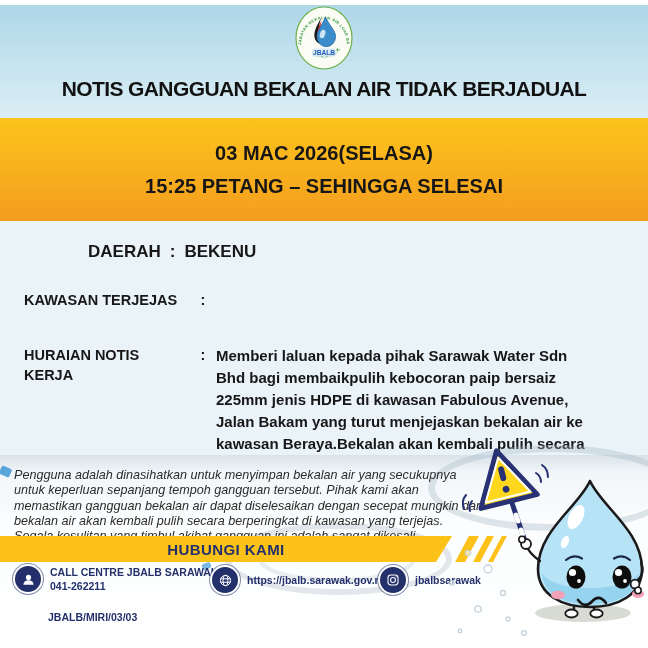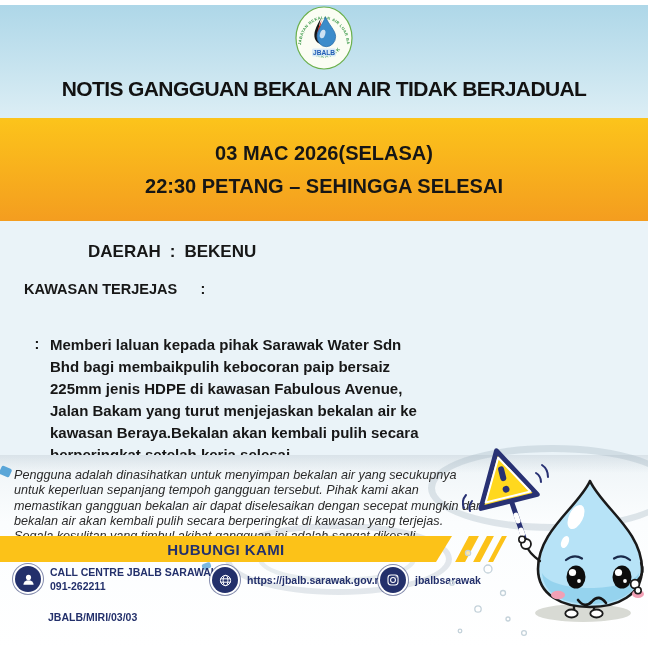--- a/index.html
+++ b/index.html
@@ -21,21 +21,21 @@
     display:flex;flex-direction:column;justify-content:center;align-items:center;gap:10px;}
   .date-line{font-size:20px;font-weight:bold;color:#161616;letter-spacing:0;}
   
   .details{height:239px;background:var(--body-bg);box-sizing:border-box;padding-top:21px;color:#171717;}
   .row-region{display:flex;padding-left:88px;font-size:17px;font-weight:bold;}
   .pair-bahagian{width:272px;}
   .pair .colon{display:inline-block;}
   .pair-bahagian .colon{margin:0 10px 0 15px;}
   .pair-daerah .colon{margin:0 9px 0 9px;}
   .row-kv{display:flex;padding-left:24px;font-size:14.5px;font-weight:bold;line-height:20px;}
-  .row-kawasan{margin-top:17px;}
+  .row-kawasan{margin-top:28px;}
   .row-huraian{margin-top:35px;}
   .kv-label{width:166px;flex:none;}
   .kv-colon{width:26px;flex:none;text-align:center;}
   .kv-value{width:374px;flex:none;font-size:15px;}
   .row-huraian .kv-value{line-height:22px;}
   .kv-value p{margin:0;}
   
   .bottom{position:absolute;left:0;top:455px;width:648px;height:193px;
     background:linear-gradient(180deg,#eef4f7 0%,#fbfdfe 35%,#ffffff 100%);}
   .bottom::before{content:"";position:absolute;left:0;top:0;width:100%;height:18px;
@@ -94,36 +94,37 @@
         <ellipse cx="28.6" cy="29" rx="2.6" ry="4.4" fill="#ffffff" opacity="0.75" transform="rotate(18 28.6 29)"></ellipse>
       </g>
       <rect x="18" y="43.5" width="24" height="8" rx="1.5" fill="#d5e9f8" opacity="0.85"></rect>
       <text x="30" y="50" font-size="6.6" text-anchor="middle" fill="#1f5bb5" font-weight="bold">JBALB</text>
     </svg>
     <h1 class="title">NOTIS GANGGUAN BEKALAN AIR TIDAK BERJADUAL</h1>
   </div>
 
   <div class="date-band">
     <div class="date-line">03 MAC 2026(SELASA)</div>
-    <div class="date-line">22:30 PETANG – SEHINGGA SELESAI</div>
+    <div class="date-line">15:25 PETANG – SEHINGGA SELESAI</div>
   </div>
 
   <div class="details">
     <div class="row-region">
       <div class="pair pair-daerah">
         <span>DAERAH</span><span class="colon">:</span><span>BEKENU</span>
       </div>
     </div>
 
     <div class="row-kv row-kawasan">
       <span class="kv-label">KAWASAN TERJEJAS</span>
       <span class="kv-colon">:</span>
     </div>
 
     <div class="row-kv row-huraian">
+      <span class="kv-label">HURAIAN NOTIS KERJA</span>
       <span class="kv-colon">:</span>
       <span class="kv-value">
           <p>Memberi laluan kepada pihak Sarawak Water Sdn Bhd bagi membaikpulih kebocoran paip bersaiz 225mm jenis HDPE di kawasan Fabulous Avenue, Jalan Bakam yang turut menjejaskan bekalan air ke kawasan Beraya.Bekalan akan kembali pulih secara berperingkat setelah kerja selesai.</p>
         </span>
     </div>
   </div>
 
   <div class="bottom">
     <div class="swirl swirl3"></div>
     <div class="swirl swirl1"></div>
@@ -142,21 +143,21 @@
 
     <div class="cgroup g-call">
       <span class="icon-circle">
         <svg width="15" height="15" viewBox="0 0 24 24">
             <circle cx="12" cy="8.6" r="4.1" fill="#fff"></circle>
             <path d="M3.8,20.5 a8.2,7.4 0 0 1 16.4,0 Z" fill="#fff"></path>
           </svg>
       </span>
       <span class="ctext">
         <div>CALL CENTRE JBALB SARAWAK</div>
-        <div>091-262211</div>
+        <div>041-262211</div>
       </span>
     </div>
 
     <div class="cgroup g-web">
       <span class="icon-circle">
         <svg width="15" height="15" viewBox="0 0 24 24" fill="none" stroke="#fff" stroke-width="1.6">
           <circle cx="12" cy="12" r="8.2"></circle>
             <ellipse cx="12" cy="12" rx="3.8" ry="8.2"></ellipse>
           <path d="M4,9.3 H20 M4,14.7 H20"></path>
         </svg>

